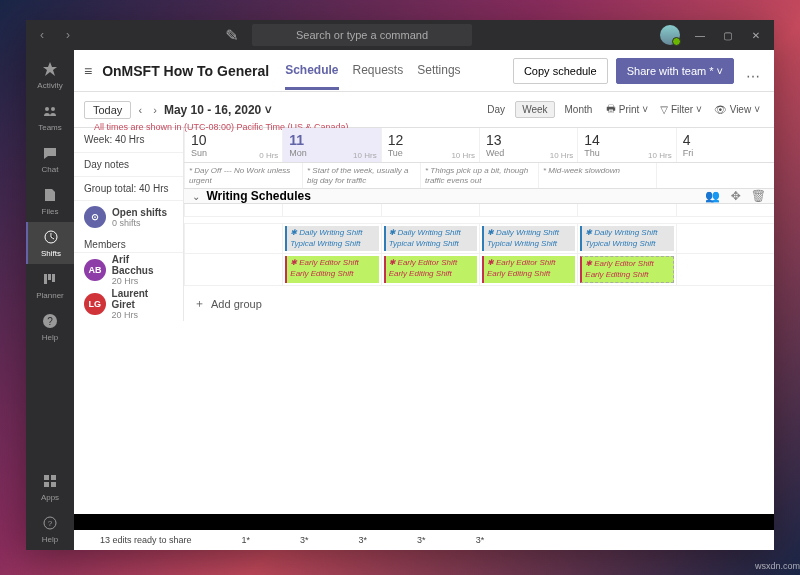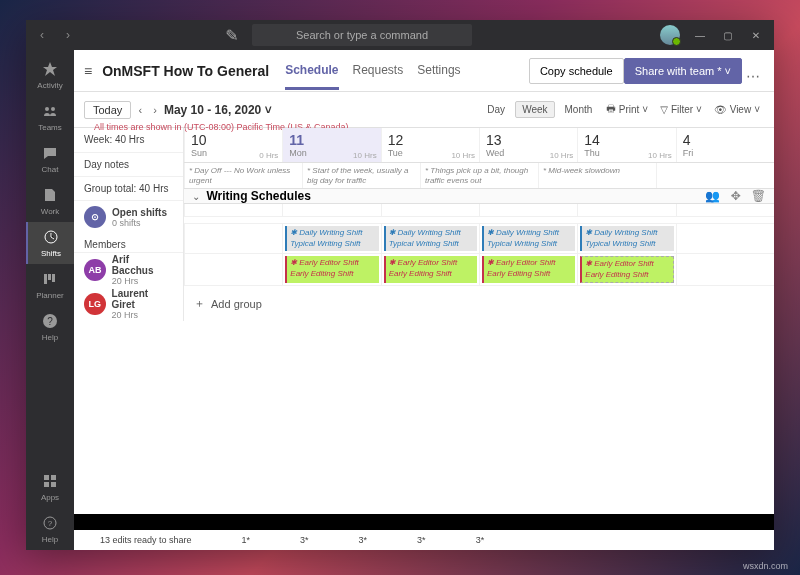--- a/index.html
+++ b/index.html
@@ -20,21 +20,21 @@
 .rail-item.active{background:#444;color:#fff;border-left:2px solid #6264a7}
 .rail-icon{width:16px;height:16px}
 .rail-spacer{flex:1}
 .content{flex:1;display:flex;flex-direction:column;min-width:0;background:#fff}
 .hdr{height:42px;display:flex;align-items:center;padding:0 10px;border-bottom:1px solid #e0e0e0;gap:10px}
 .hamb{font-size:14px;color:#555}
 .title{font-size:14px;font-weight:700;color:#222}
 .tabs{display:flex;gap:14px;margin-left:6px}
 .tab{font-size:12px;color:#666;padding:10px 0;cursor:pointer}
 .tab.active{color:#6264a7;font-weight:600;border-bottom:3px solid #6264a7;margin-bottom:-1px}
-.hdr-right{margin-left:auto;display:flex;align-items:flex-end}
+.hdr-right{margin-left:auto;display:flex;gap:8px;align-items:flex-end}
 .btn{height:26px;padding:0 10px;font-size:11px;border:1px solid #ccc;background:#fff;display:flex;align-items:center;border-radius:2px;cursor:pointer}
 .btn-primary{background:#6264a7;color:#fff;border-color:#6264a7}
 .more{font-size:14px;color:#666;padding:0 4px}
 .subbar{height:36px;display:flex;align-items:center;padding:0 10px;font-size:11px;color:#333;gap:8px;border-bottom:1px solid #e0e0e0}
 .today-btn{border:1px solid #ccc;padding:2px 8px;border-radius:2px}
 .arrow{padding:2px 4px;color:#666}
 .date-range{font-weight:700;font-size:12px}
 .tz{font-size:9px;color:#c84b5e;position:absolute;left:10px;top:19px}
 .sub-wrap{position:relative;flex:1}
 .view-btns{margin-left:auto;display:flex;gap:4px;align-items:center;font-size:10px;color:#555}
@@ -66,21 +66,21 @@
 .sched-tools{margin-left:auto;display:flex;gap:10px;color:#888;font-size:12px}
 .shift-row{display:flex;height:32px;border-bottom:1px solid #f0f0f0}
 .shift-cell{flex:1;border-left:1px solid #f0f0f0;padding:2px}
 .shift{height:100%;font-size:8px;font-style:italic;padding:2px 3px;line-height:1.3;border-left:2px solid}
 .shift-blue{background:#e5e5e5;border-color:#2e7cb8;color:#2e7cb8}
 .shift-pink{background:#bef264;border-color:#c4314b;color:#c4314b}
 .shift-pink.dashed{border:1px dashed #aaa;border-left:2px solid #c4314b}
 .add-group{padding:10px;font-size:11px;color:#555;display:flex;align-items:center;gap:6px}
 .black-gap{height:16px;background:#000}
 .footer{height:20px;display:flex;align-items:center;padding:0 26px;font-size:9px;color:#444;gap:50px}
-.watermark{position:absolute;right:12px;bottom:4px;font-size:9px;color:rgba(255,255,255,0.6)}
+.watermark{position:absolute;right:0;bottom:4px;font-size:9px;color:rgba(255,255,255,0.6)}
 </style>
 </head>
 <body>
 
 <div class="window">
   <div class="titlebar">
     <div class="nav-btns">
       <div class="nav-btn">‹</div>
       <div class="nav-btn">›</div>
     </div>
@@ -112,21 +112,21 @@
       <div class="rail-item">
           <svg class="rail-icon" viewBox="0 0 16 16">
             <path fill="currentColor" d="M2 3h12v8H6l-4 3z"></path>
           </svg>
           <span>Chat</span>
         </div>
       <div class="rail-item">
           <svg class="rail-icon" viewBox="0 0 16 16">
             <path fill="currentColor" d="M3 2h7l3 3v9H3z"></path>
           </svg>
-          <span>Work</span>
+          <span>Files</span>
         </div>
       <div class="rail-item active">
           <svg class="rail-icon" viewBox="0 0 16 16">
             <circle fill="none" stroke="currentColor" cx="8" cy="8" r="6"></circle>
             <path stroke="currentColor" d="M8 4v4l3 2"></path>
           </svg>
           <span>Shifts</span>
         </div>
       <div class="rail-item">
           <svg class="rail-icon" viewBox="0 0 16 16">

